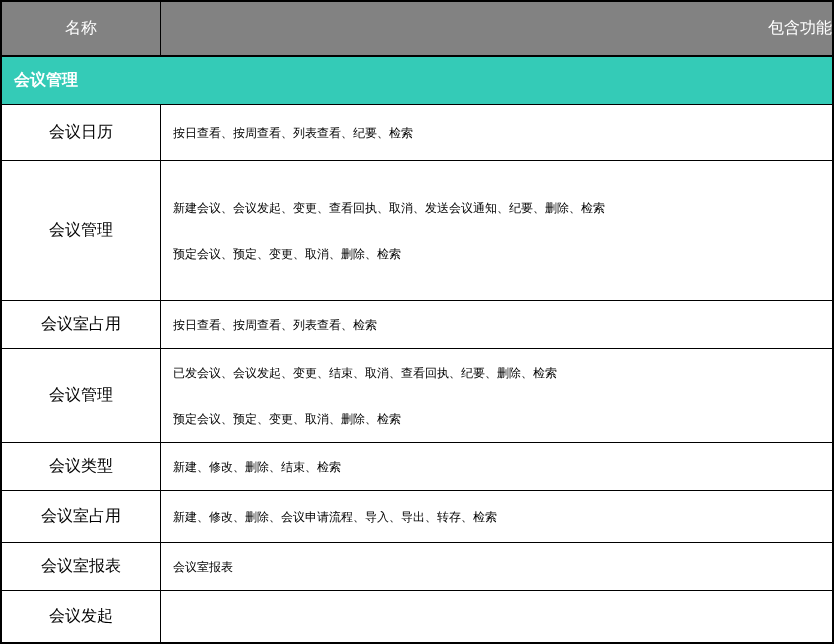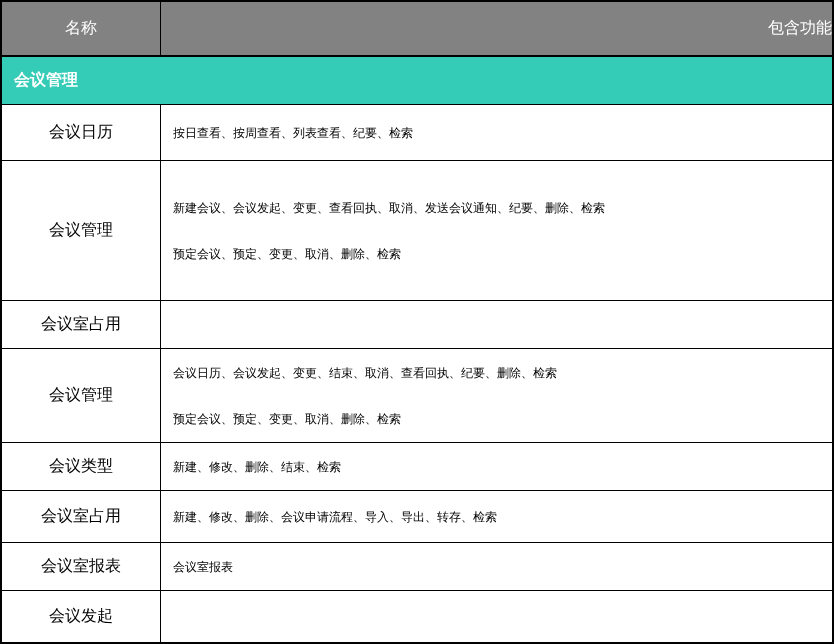--- a/index.html
+++ b/index.html
@@ -109,28 +109,31 @@
       <div class="func-cell">
         <div class="func-line">新建会议、会议发起、变更、查看回执、取消、发送会议通知、纪要、删除、检索</div>
         <div class="func-line">预定会议、预定、变更、取消、删除、检索</div>
       </div>
     </div>
 
     <div class="row data-row h48">
       <div class="name-cell">
         <span>会议室占用</span>
       </div>
+      <div class="func-cell">
+        <div class="func-line">按日查看、按周查看、列表查看、检索</div>
+      </div>
     </div>
 
     <div class="row data-row h94">
       <div class="name-cell">
         <span>会议管理</span>
       </div>
       <div class="func-cell">
-        <div class="func-line">会议日历、会议发起、变更、结束、取消、查看回执、纪要、删除、检索</div>
+        <div class="func-line">已发会议、会议发起、变更、结束、取消、查看回执、纪要、删除、检索</div>
         <div class="func-line">预定会议、预定、变更、取消、删除、检索</div>
       </div>
     </div>
 
     <div class="row data-row h48">
       <div class="name-cell">
         <span>会议类型</span>
       </div>
       <div class="func-cell">
         <div class="func-line">新建、修改、删除、结束、检索</div>

